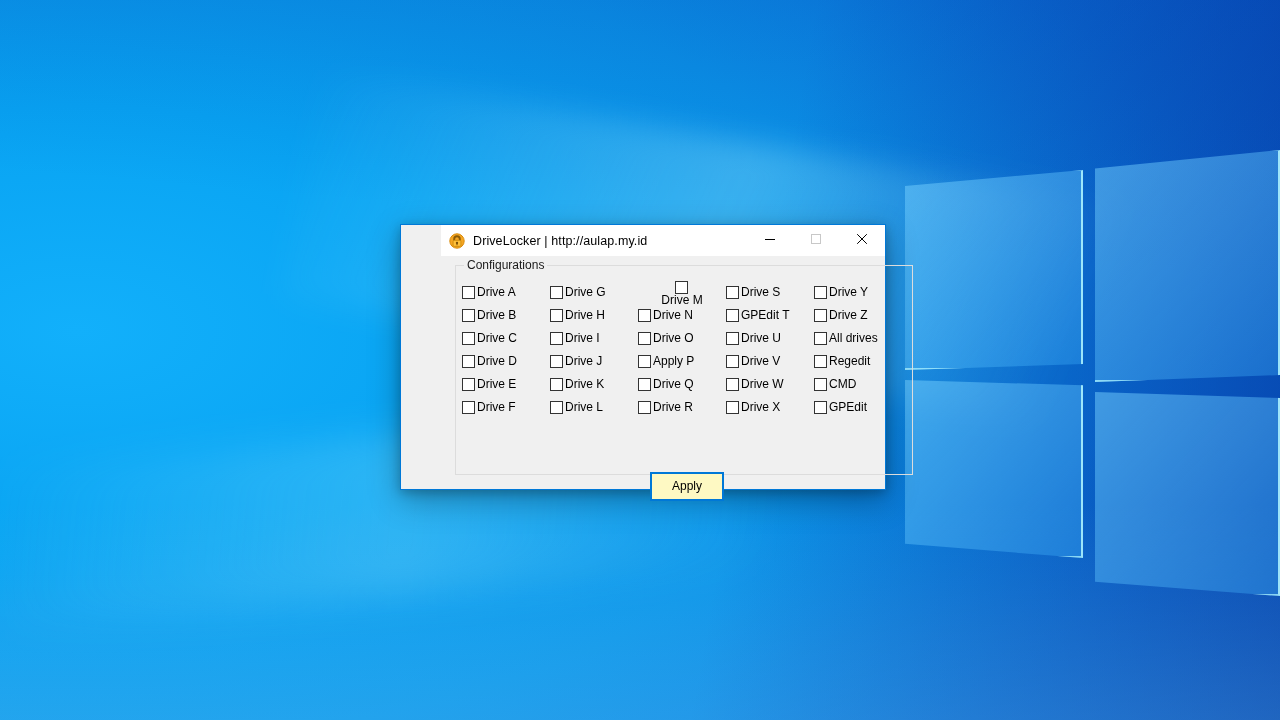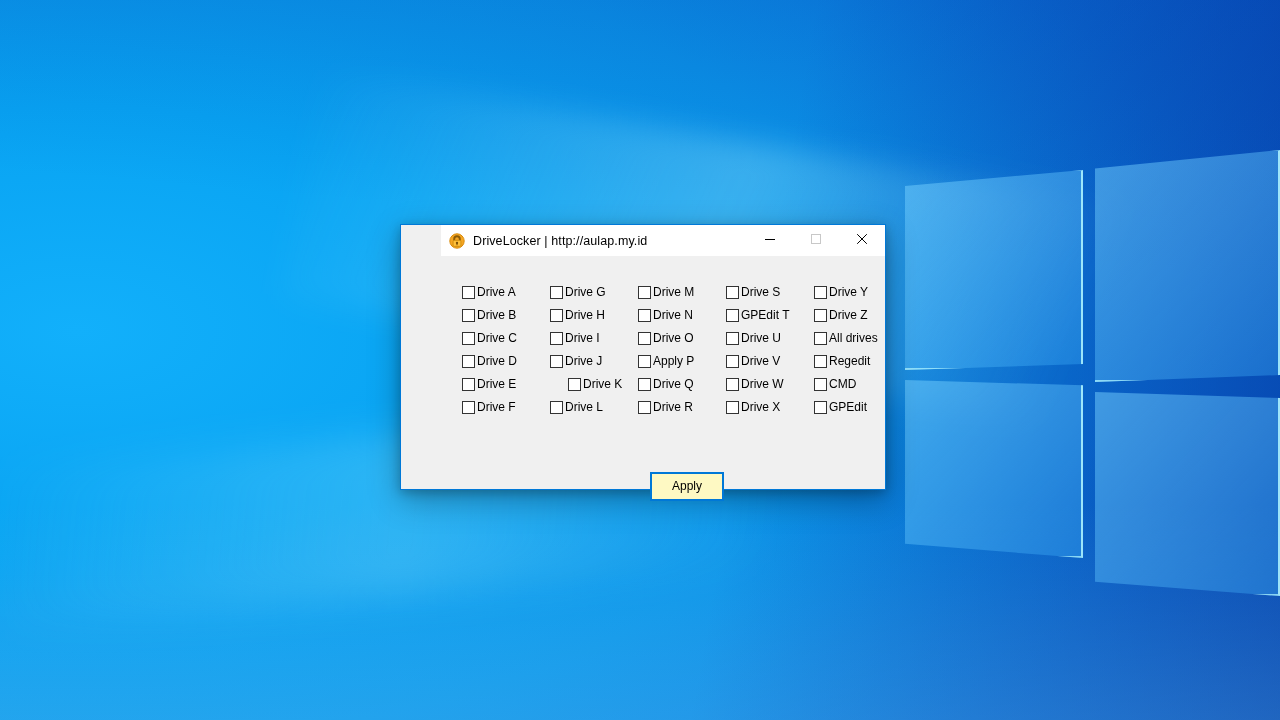--- a/index.html
+++ b/index.html
@@ -254,20 +254,23 @@
                 <line x1="1.2" y1="1.2" x2="10.8" y2="10.8" stroke="#000" stroke-width="1"></line>
                 <line x1="10.8" y1="1.2" x2="1.2" y2="10.8" stroke="#000" stroke-width="1"></line>
               </svg>
           </span>
         </button>
       </div>
     </div>
 
     <div id="client">
 
+      <fieldset id="groupbox">
+        <span id="group-legend">Configurations</span>
+      </fieldset>
 
       <div id="grid">
           <label class="cb-item" style="grid-area: 1 / 1;">
             <span class="cb-box"></span>
             <span class="cb-label">Drive A</span>
           </label>
           <label class="cb-item" style="grid-area: 2 / 1;">
             <span class="cb-box"></span>
             <span class="cb-label">Drive B</span>
           </label>
@@ -296,29 +299,29 @@
             <span class="cb-label">Drive H</span>
           </label>
           <label class="cb-item" style="grid-area: 3 / 2;">
             <span class="cb-box"></span>
             <span class="cb-label">Drive I</span>
           </label>
           <label class="cb-item" style="grid-area: 4 / 2;">
             <span class="cb-box"></span>
             <span class="cb-label">Drive J</span>
           </label>
-          <label class="cb-item" style="grid-area: 5 / 2; margin-left: 18px;">
+          <label class="cb-item" style="grid-area: 5 / 2;">
             <span class="cb-box"></span>
             <span class="cb-label">Drive K</span>
           </label>
           <label class="cb-item" style="grid-area: 6 / 2;">
             <span class="cb-box"></span>
             <span class="cb-label">Drive L</span>
           </label>
-          <label class="cb-item" style="grid-area: 1 / 3;">
+          <label class="cb-item" style="grid-area: 1 / 3; flex-direction: column;">
             <span class="cb-box"></span>
             <span class="cb-label">Drive M</span>
           </label>
           <label class="cb-item" style="grid-area: 2 / 3;">
             <span class="cb-box"></span>
             <span class="cb-label">Drive N</span>
           </label>
           <label class="cb-item" style="grid-area: 3 / 3;">
             <span class="cb-box"></span>
             <span class="cb-label">Drive O</span>

